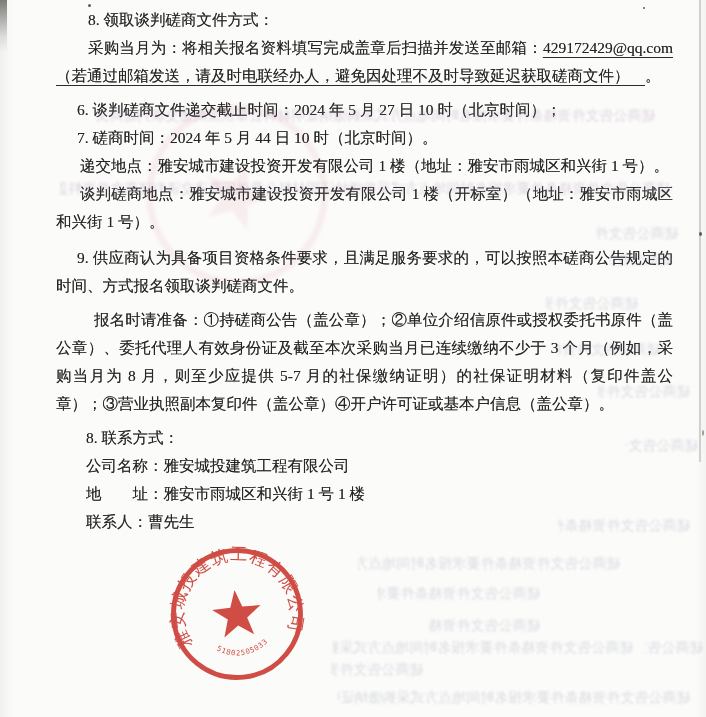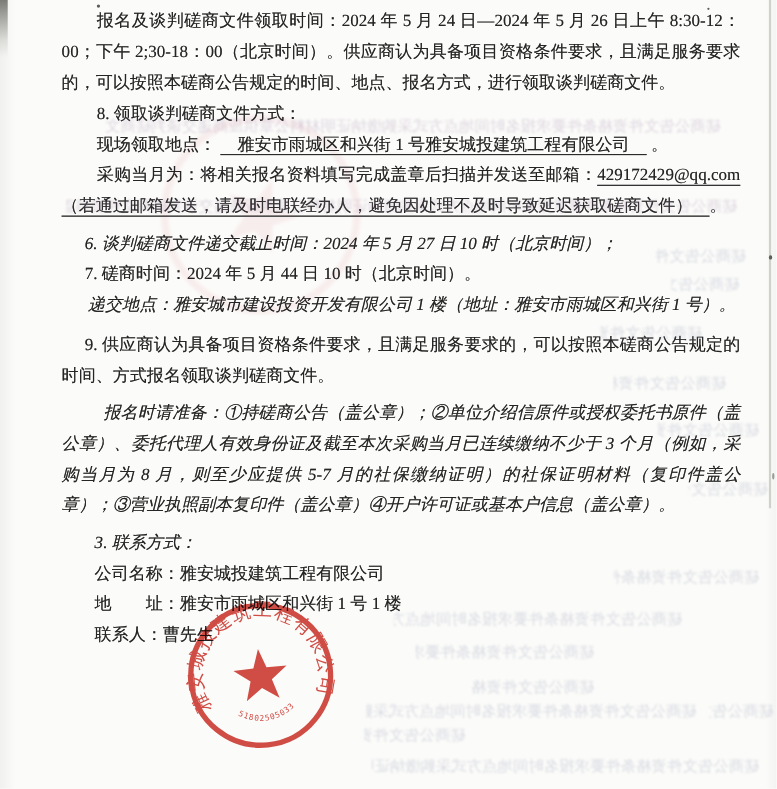--- a/index.html
+++ b/index.html
@@ -20,24 +20,24 @@
   
   .doc-text {
     position:absolute; left:56px; top:6px; width:617px;
     font-size:15.5px; line-height:28px; color:#252525;
     text-align:justify;
     text-shadow:0 0 0.5px rgba(30,30,30,0.55);
   }
   .doc-text p { margin:0; }
   .ind-a  { text-indent:32px; }
   .ind-b  { text-indent:21px; }
-  .ind-b2 { text-indent:24px;font-style:italic; }
+  .ind-b2 { text-indent:24px; }
   .ind-c  { text-indent:38px; }
   .ind-d  { text-indent:30px; }
-  .gap6 { margin-top:6px !important;font-style:italic; }
+  .gap6 { margin-top:6px !important; }
   .gap8 { margin-top:8px !important; }
   .u {
     text-decoration:underline;
     text-decoration-thickness:1.2px;
     text-underline-offset:4px;
     text-decoration-color:#2b2b2b;
   }
   
   .seal {
     position:absolute; left:168px; top:545px; width:138px; height:138px;
@@ -93,30 +93,29 @@
 <div class="page">
 
   <div class="ghost-seal">
     <svg viewBox="0 0 200 200" aria-hidden="true">
       <circle cx="100" cy="100" r="92" fill="none" stroke="currentColor" stroke-width="7"></circle>
       <polygon fill="currentColor" points="100,65 108.7,90 135.2,90.6 114.1,106.6 121.7,131.9 100,116.8 78.3,131.9 85.9,106.6 64.8,90.6 91.3,90"></polygon>
     </svg>
   </div>
 
   <div class="doc-text">
-      <p class="ind-a"><span>报名及谈判磋商文件领取时间：2024 年 5 月 24 日—2024 年 5 月 26 日上午 8:30-12：00；下午 2;30-18：00（北京时间）。供应商认为具备项目资格条件要求，且满足服务要求的，可以按照本磋商公告规定的时间、地点、报名方式，进行领取谈判磋商文件。</span></p>
       <p class="ind-a"><span>8. 领取谈判磋商文件方式：</span></p>
-      <p class="ind-a"><span>现场领取地点： </span><span class="u">　雅安市雨城区和兴街 1 号雅安城投建筑工程有限公司　</span><span> 。</span></p>
       <p class="ind-a"><span>采购当月为：将相关报名资料填写完成盖章后扫描并发送至邮箱：</span><span class="u">429172429@qq.com（若通过邮箱发送，请及时电联经办人，避免因处理不及时导致延迟获取磋商文件）　</span><span>。</span></p>
       <p class="ind-b gap6"><span>6. 谈判磋商文件递交截止时间：2024 年 5 月 27 日 10 时（北京时间）；</span></p>
       <p class="ind-b"><span>7. 磋商时间：2024 年 5 月 44 日 10 时（北京时间）。</span></p>
       <p class="ind-b2"><span>递交地点：雅安城市建设投资开发有限公司 1 楼（地址：雅安市雨城区和兴街 1 号）。</span></p>
+      <p class="ind-b2"><span>谈判磋商地点：雅安城市建设投资开发有限公司 1 楼（开标室）（地址：雅安市雨城区和兴街 1 号）。</span></p>
       <p class="ind-b gap8"><span>9. 供应商认为具备项目资格条件要求，且满足服务要求的，可以按照本磋商公告规定的时间、方式报名领取谈判磋商文件。</span></p>
       <p class="ind-c gap6"><span>报名时请准备：①持磋商公告（盖公章）；②单位介绍信原件或授权委托书原件（盖公章）、委托代理人有效身份证及截至本次采购当月已连续缴纳不少于 3 个月（例如，采购当月为 8 月，则至少应提供 5-7 月的社保缴纳证明）的社保证明材料（复印件盖公章）；③营业执照副本复印件（盖公章）④开户许可证或基本户信息（盖公章）。</span></p>
-      <p class="ind-d gap6"><span>3. 联系方式：</span></p>
+      <p class="ind-d gap6"><span>8. 联系方式：</span></p>
       <p class="ind-d"><span>公司名称：雅安城投建筑工程有限公司</span></p>
       <p class="ind-d"><span>地　　址：雅安市雨城区和兴街 1 号 1 楼</span></p>
       <p class="ind-d"><span>联系人：曹先生</span></p>
     </div>
 
   <div class="seal">
     <svg viewBox="0 0 200 200">
       <circle cx="100" cy="100" r="92" fill="none" stroke="currentColor" stroke-width="7"></circle>
       <polygon fill="currentColor" points="100,65 108.7,90 135.2,90.6 114.1,106.6 121.7,131.9 100,116.8 78.3,131.9 85.9,106.6 64.8,90.6 91.3,90"></polygon>
       <defs>

